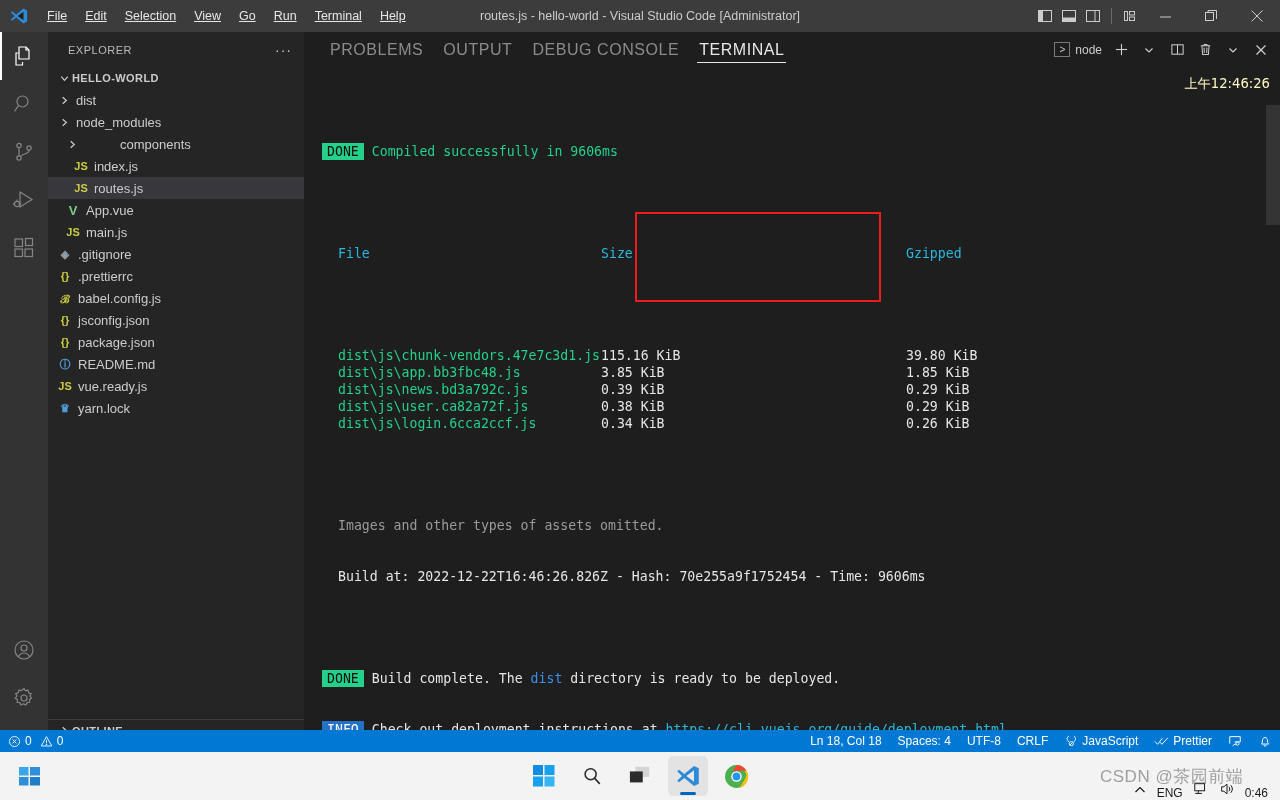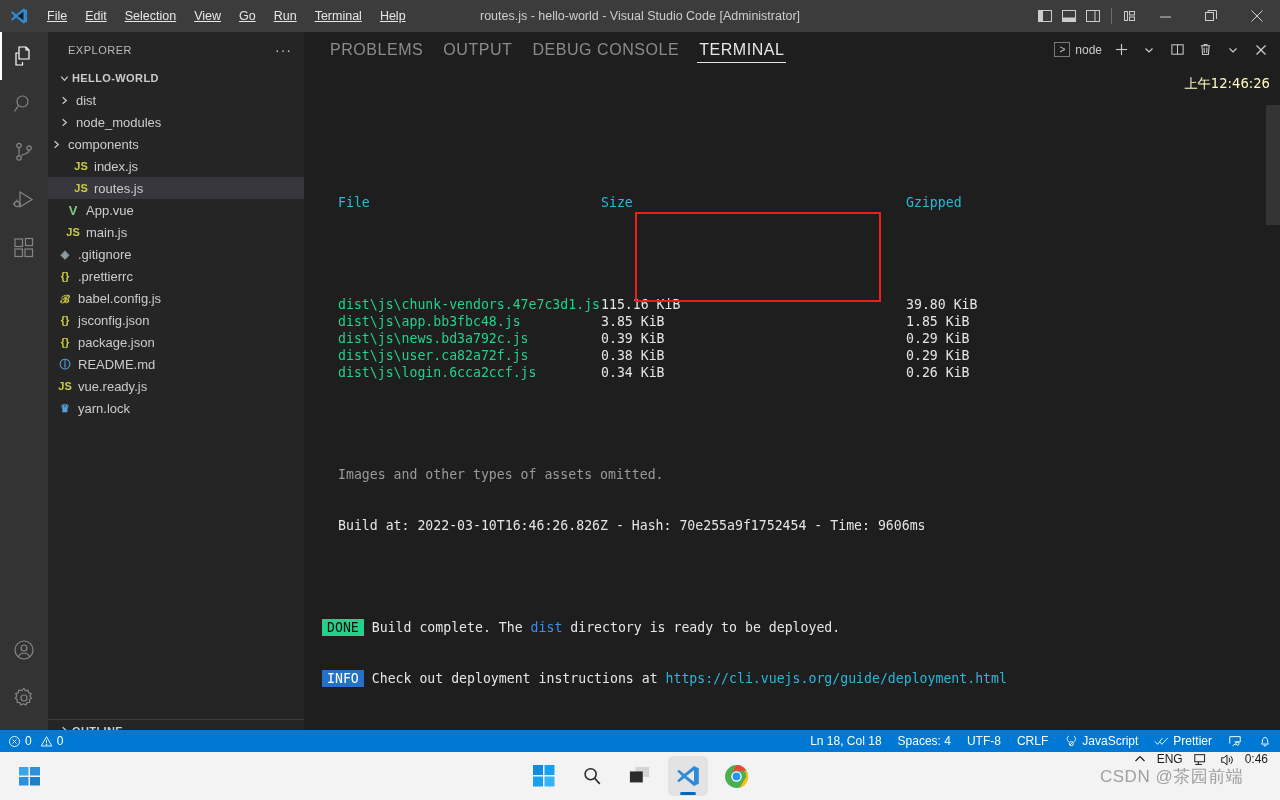--- a/index.html
+++ b/index.html
@@ -171,21 +171,21 @@
     width: 40px; height: 40px; border-radius: 5px;
     display: flex; align-items: center; justify-content: center; position: relative;
   }
   .tb-icon.active { background: #e3e3e3; }
   .tb-icon.active:after {
     content:""; position:absolute; bottom: 1px; left: 50%; transform: translateX(-50%);
     width: 16px; height: 3px; border-radius: 2px; background: #0067c0;
   }
   .tb-right {
     position: absolute; right: 8px; top: 0; height: 48px; display: flex;
-    align-items: flex-start; gap: 10px; color: #1b1b1b; font-size: 12px;
+    align-items: flex-end; gap: 10px; color: #1b1b1b; font-size: 12px;
   }
   .tb-clock { text-align: center; line-height: 14px; font-size: 12px; padding-right: 4px; }
   .watermark {
     position: absolute; left: 1100px; top: 765px; width: 175px; height: 26px;
     color: rgba(90,90,90,0.55); font-size: 17px; letter-spacing: .5px;
     font-family: "Liberation Sans", sans-serif; white-space: nowrap; pointer-events: none;
   }
 </style>
 </head>
 <body>
@@ -336,21 +336,21 @@
           <span class="lbl">dist</span>
         </div>
         <div class="row" style="padding-left: 8px;">
           <span class="chev">
             <svg width="11" height="11" viewBox="0 0 12 12" fill="none" stroke="#cccccc" stroke-width="1.3">
               <path d="M4 2.5 L8 6 L4 9.5"></path>
             </svg>
           </span>
           <span class="lbl">node_modules</span>
         </div>
-        <div class="row" style="">
+        <div class="row" style="padding-left: 16px; gap: 36px;">
           <span class="chev">
             <svg width="11" height="11" viewBox="0 0 12 12" fill="none" stroke="#cccccc" stroke-width="1.3">
               <path d="M4 2.5 L8 6 L4 9.5"></path>
             </svg>
           </span>
           <span class="lbl">components</span>
         </div>
         <div class="row" style="padding-left: 24px;">
           <span class="fi" style="color: rgb(203, 203, 65);">JS</span>
           <span class="lbl">index.js</span>
@@ -475,27 +475,28 @@
               <line x1="1.5" y1="1.5" x2="10.5" y2="10.5"></line>
               <line x1="10.5" y1="1.5" x2="1.5" y2="10.5"></line>
             </svg>
         </div>
       </div>
     </div>
 
     <div class="terminal">
       <div class="ts"><span class="cjk">上午12:46:26</span></div>
 
+      <div class="tline"><span class="badge badge-done">DONE</span><span class="c-green" style="padding-left:8px">Compiled successfully in 9606ms</span></div>
       <div class="tline">&nbsp;</div>
       <div class="tline"><span style="display:inline-block;width:16px"></span><span class="c-cyan" style="display:inline-block;width:263px">File</span><span class="c-cyan" style="display:inline-block;width:305px">Size</span><span class="c-cyan">Gzipped</span></div>
       <div class="tline">&nbsp;</div>
       <div id="file-rows"><div class="tline"><span style="display: inline-block; width: 16px;"></span><span class="c-green" style="display: inline-block; width: 263px;">dist\js\chunk-vendors.47e7c3d1.js</span><span class="c-white" style="display: inline-block; width: 305px;">115.16 KiB</span><span class="c-white">39.80 KiB</span></div><div class="tline"><span style="display: inline-block; width: 16px;"></span><span class="c-green" style="display: inline-block; width: 263px;">dist\js\app.bb3fbc48.js</span><span class="c-white" style="display: inline-block; width: 305px;">3.85 KiB</span><span class="c-white">1.85 KiB</span></div><div class="tline"><span style="display: inline-block; width: 16px;"></span><span class="c-green" style="display: inline-block; width: 263px;">dist\js\news.bd3a792c.js</span><span class="c-white" style="display: inline-block; width: 305px;">0.39 KiB</span><span class="c-white">0.29 KiB</span></div><div class="tline"><span style="display: inline-block; width: 16px;"></span><span class="c-green" style="display: inline-block; width: 263px;">dist\js\user.ca82a72f.js</span><span class="c-white" style="display: inline-block; width: 305px;">0.38 KiB</span><span class="c-white">0.29 KiB</span></div><div class="tline"><span style="display: inline-block; width: 16px;"></span><span class="c-green" style="display: inline-block; width: 263px;">dist\js\login.6cca2ccf.js</span><span class="c-white" style="display: inline-block; width: 305px;">0.34 KiB</span><span class="c-white">0.26 KiB</span></div></div>
       <div class="tline">&nbsp;</div>
       <div class="tline"><span style="display:inline-block;width:16px"></span><span class="c-gray">Images and other types of assets omitted.</span></div>
-      <div class="tline"><span style="display:inline-block;width:16px"></span><span class="c-white">Build at: 2022-03-10T16:46:26.826Z - Hash: 70e255a9f1752454 - Time: 9606ms</span></div>
+      <div class="tline"><span style="display:inline-block;width:16px"></span><span class="c-white">Build at: 2022-12-22T16:46:26.826Z - Hash: 70e255a9f1752454 - Time: 9606ms</span></div>
       <div class="tline">&nbsp;</div>
       <div class="tline"><span class="badge badge-done">DONE</span><span class="c-white" style="padding-left:8px">Build complete. The </span><span class="c-blue">dist</span><span class="c-white"> directory is ready to be deployed.</span></div>
       <div class="tline"><span class="badge badge-info">INFO</span><span class="c-white" style="padding-left:8px">Check out deployment instructions at </span><span class="c-cyan" style="text-decoration:none">https://cli.vuejs.org/guide/deployment.html</span></div>
       <div class="tline">&nbsp;</div>
       
       
 
       <div class="redbox" style="border-color: rgb(240, 29, 29);"></div>
       <div class="scroll-thumb"></div>
     </div>

